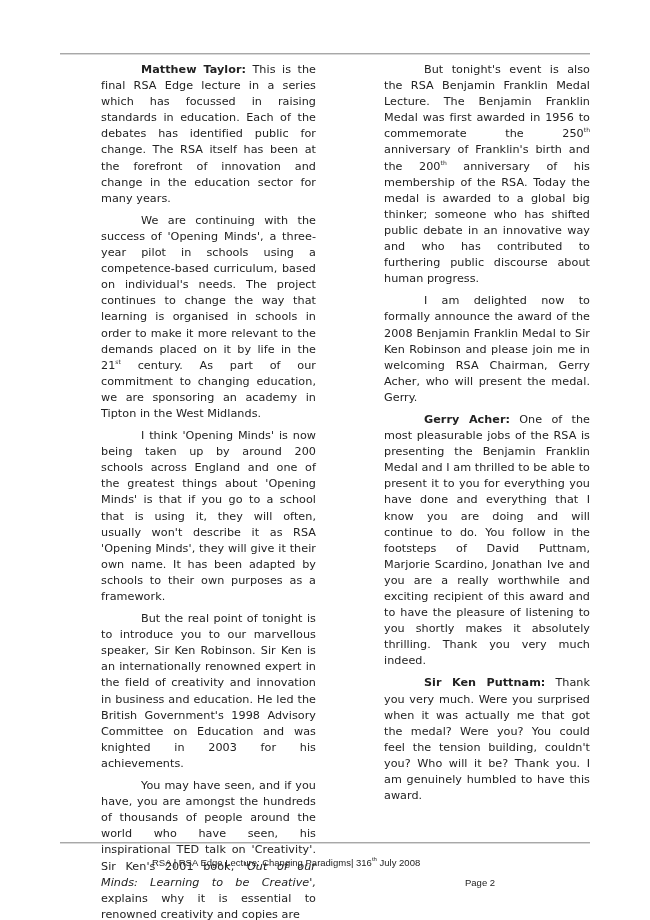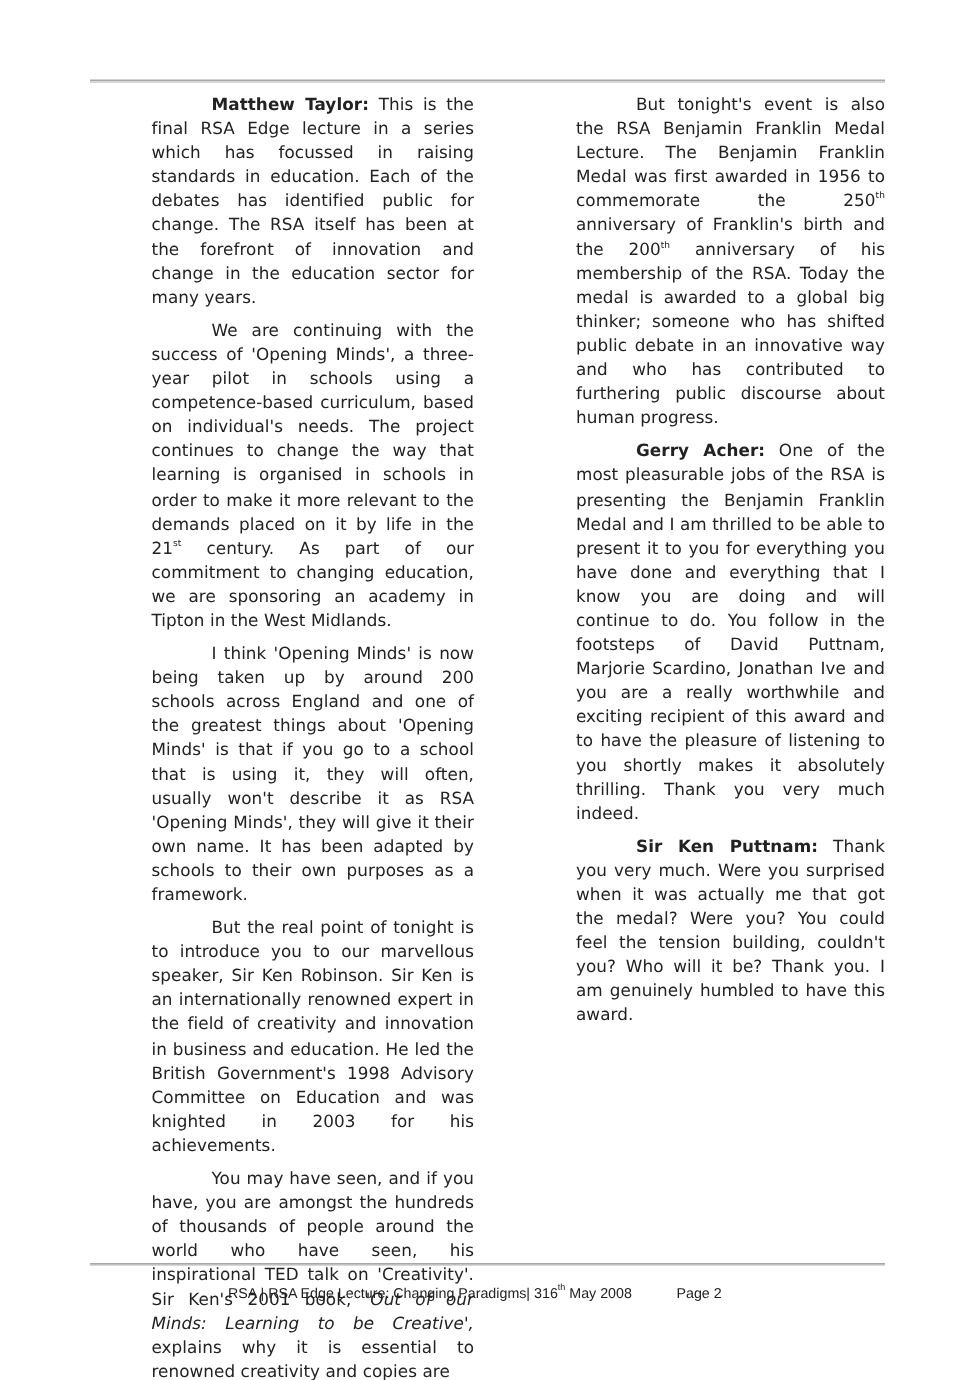--- a/index.html
+++ b/index.html
@@ -18,39 +18,40 @@
   .col p { margin: 0 0 6px 0; text-indent: 40px; }
   .col p.cont { text-indent: 0; }
   .speaker { font-weight: bold; }
   .it { font-style: italic; }
   sup { font-size: 6px; line-height: 0; vertical-align: 5px; }
   .footer {
     position: absolute; top: 857px; left: 0; width: 650px;
     font-family: "Liberation Sans", sans-serif; font-size: 9.5px; color: #222;
   }
   .footer .ftext { position: absolute; left: 152px; }
-  .footer .fpage { position: absolute; left: 451px; }
+  .footer .fpage { position: absolute; left: 465px; margin-top: 20px; }
 </style>
 </head>
 <body>
 
 <div class="rule top"></div>
 
 <div class="col left">
   <p><span class="speaker">Matthew Taylor:</span><span> This is the final RSA Edge lecture in a series which has focussed in raising standards in education. Each of the debates has identified public for change. The RSA itself has been at the forefront of innovation and change in the education sector for many years.</span></p>
   <p><span>We are continuing with the success of 'Opening Minds', a three-year pilot in schools using a competence-based curriculum, based on individual's needs. The project continues to change the way that learning is organised in schools in order to make it more relevant to the demands placed on it by life in the 21</span><sup>st</sup><span> century. As part of our commitment to changing education, we are sponsoring an academy in Tipton in the West Midlands.</span></p>
   <p>I think 'Opening Minds' is now being taken up by around 200 schools across England and one of the greatest things about 'Opening Minds' is that if you go to a school that is using it, they will often, usually won't describe it as RSA 'Opening Minds', they will give it their own name. It has been adapted by schools to their own purposes as a framework.</p>
   <p>But the real point of tonight is to introduce you to our marvellous speaker, Sir Ken Robinson. Sir Ken is an internationally renowned expert in the field of creativity and innovation in business and education. He led the British Government's 1998 Advisory Committee on Education and was knighted in 2003 for his achievements.</p>
   <p><span>You may have seen, and if you have, you are amongst the hundreds of thousands of people around the world who have seen, his inspirational TED talk on 'Creativity'. Sir Ken's 2001 book, </span><span class="it">'Out of our Minds: Learning to be Creative',</span><span> explains why it is essential to renowned creativity and copies are</span></p>
 </div>
 
 <div class="col right">
   <p><span>But tonight's event is also the RSA Benjamin Franklin Medal Lecture. The Benjamin Franklin Medal was first awarded in 1956 to commemorate the 250</span><sup>th</sup><span> anniversary of Franklin's birth and the 200</span><sup>th</sup><span> anniversary of his membership of the RSA. Today the medal is awarded to a global big thinker; someone who has shifted public debate in an innovative way and who has contributed to furthering public discourse about human progress.</span></p>
+  <p>I am delighted now to formally announce the award of the 2008 Benjamin Franklin Medal to Sir Ken Robinson and please join me in welcoming RSA Chairman, Gerry Acher, who will present the medal. Gerry.</p>
   <p><span class="speaker">Gerry Acher:</span><span> One of the most pleasurable jobs of the RSA is presenting the Benjamin Franklin Medal and I am thrilled to be able to present it to you for everything you have done and everything that I know you are doing and will continue to do. You follow in the footsteps of David Puttnam, Marjorie Scardino, Jonathan Ive and you are a really worthwhile and exciting recipient of this award and to have the pleasure of listening to you shortly makes it absolutely thrilling. Thank you very much indeed.</span></p>
   <p><span class="speaker">Sir Ken Puttnam:</span><span> Thank you very much. Were you surprised when it was actually me that got the medal? Were you? You could feel the tension building, couldn't you? Who will it be? Thank you. I am genuinely humbled to have this award.</span></p>
 </div>
 
 <div class="rule bottom"></div>
 
 <div class="footer">
-  <span class="ftext"><span>RSA | RSA Edge Lecture: Changing Paradigms| 316</span><sup>th</sup><span> May 2008</span></span>
+  <span class="ftext"><span>RSA | RSA Edge Lecture: Changing Paradigms| 316</span><sup>th</sup><span> July 2008</span></span>
   <span class="fpage">Page 2</span>
 </div>
 
 </body></html>

